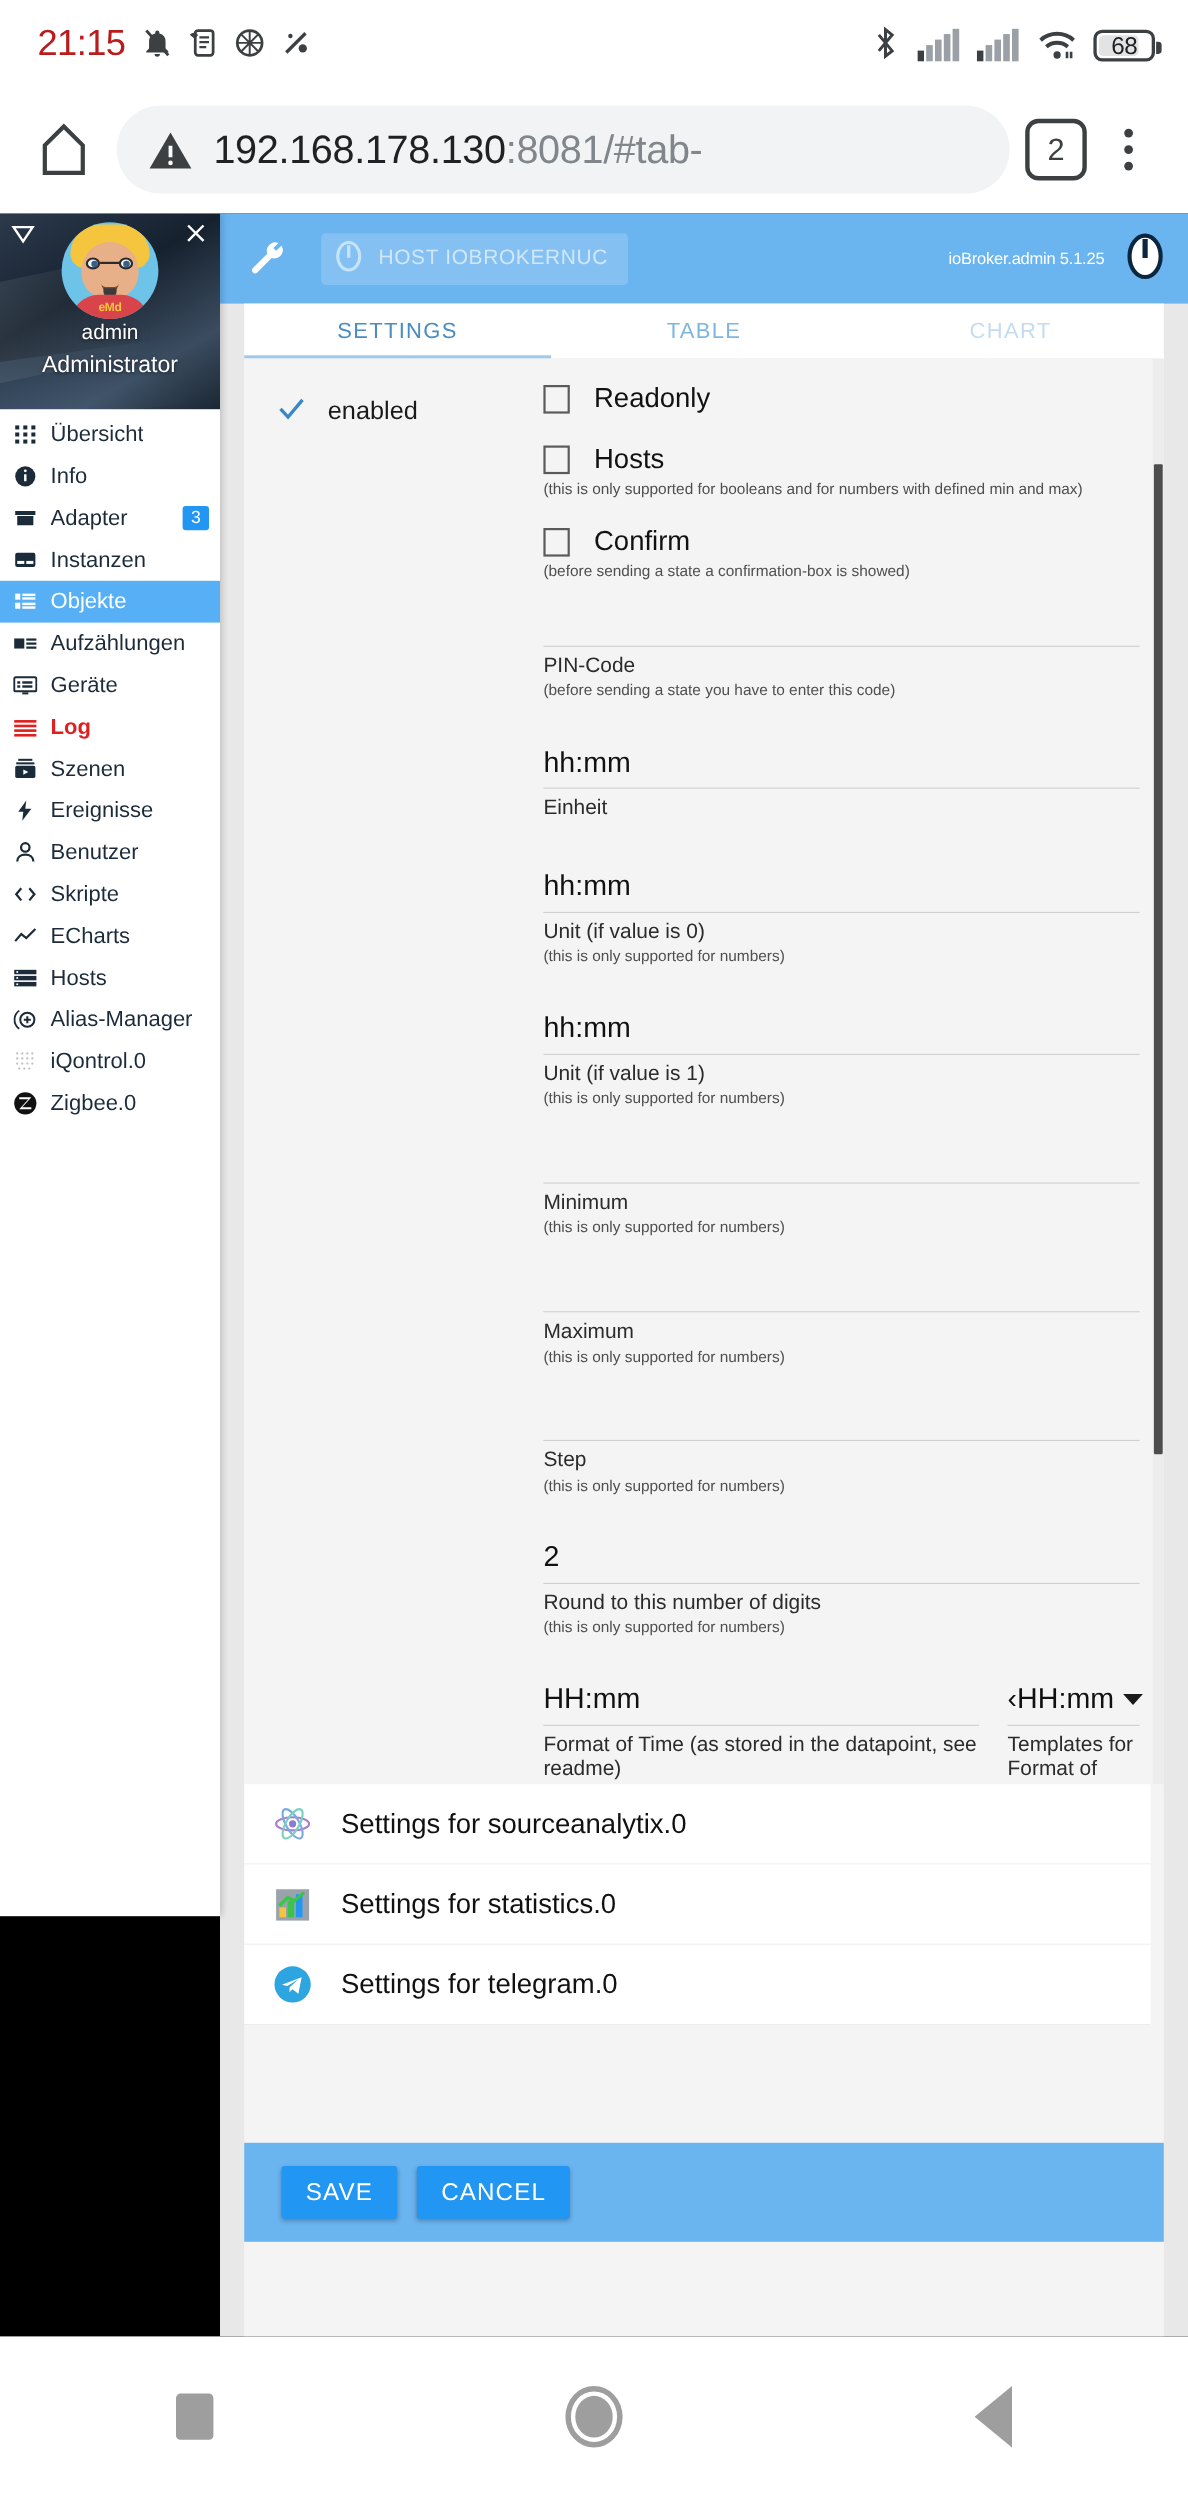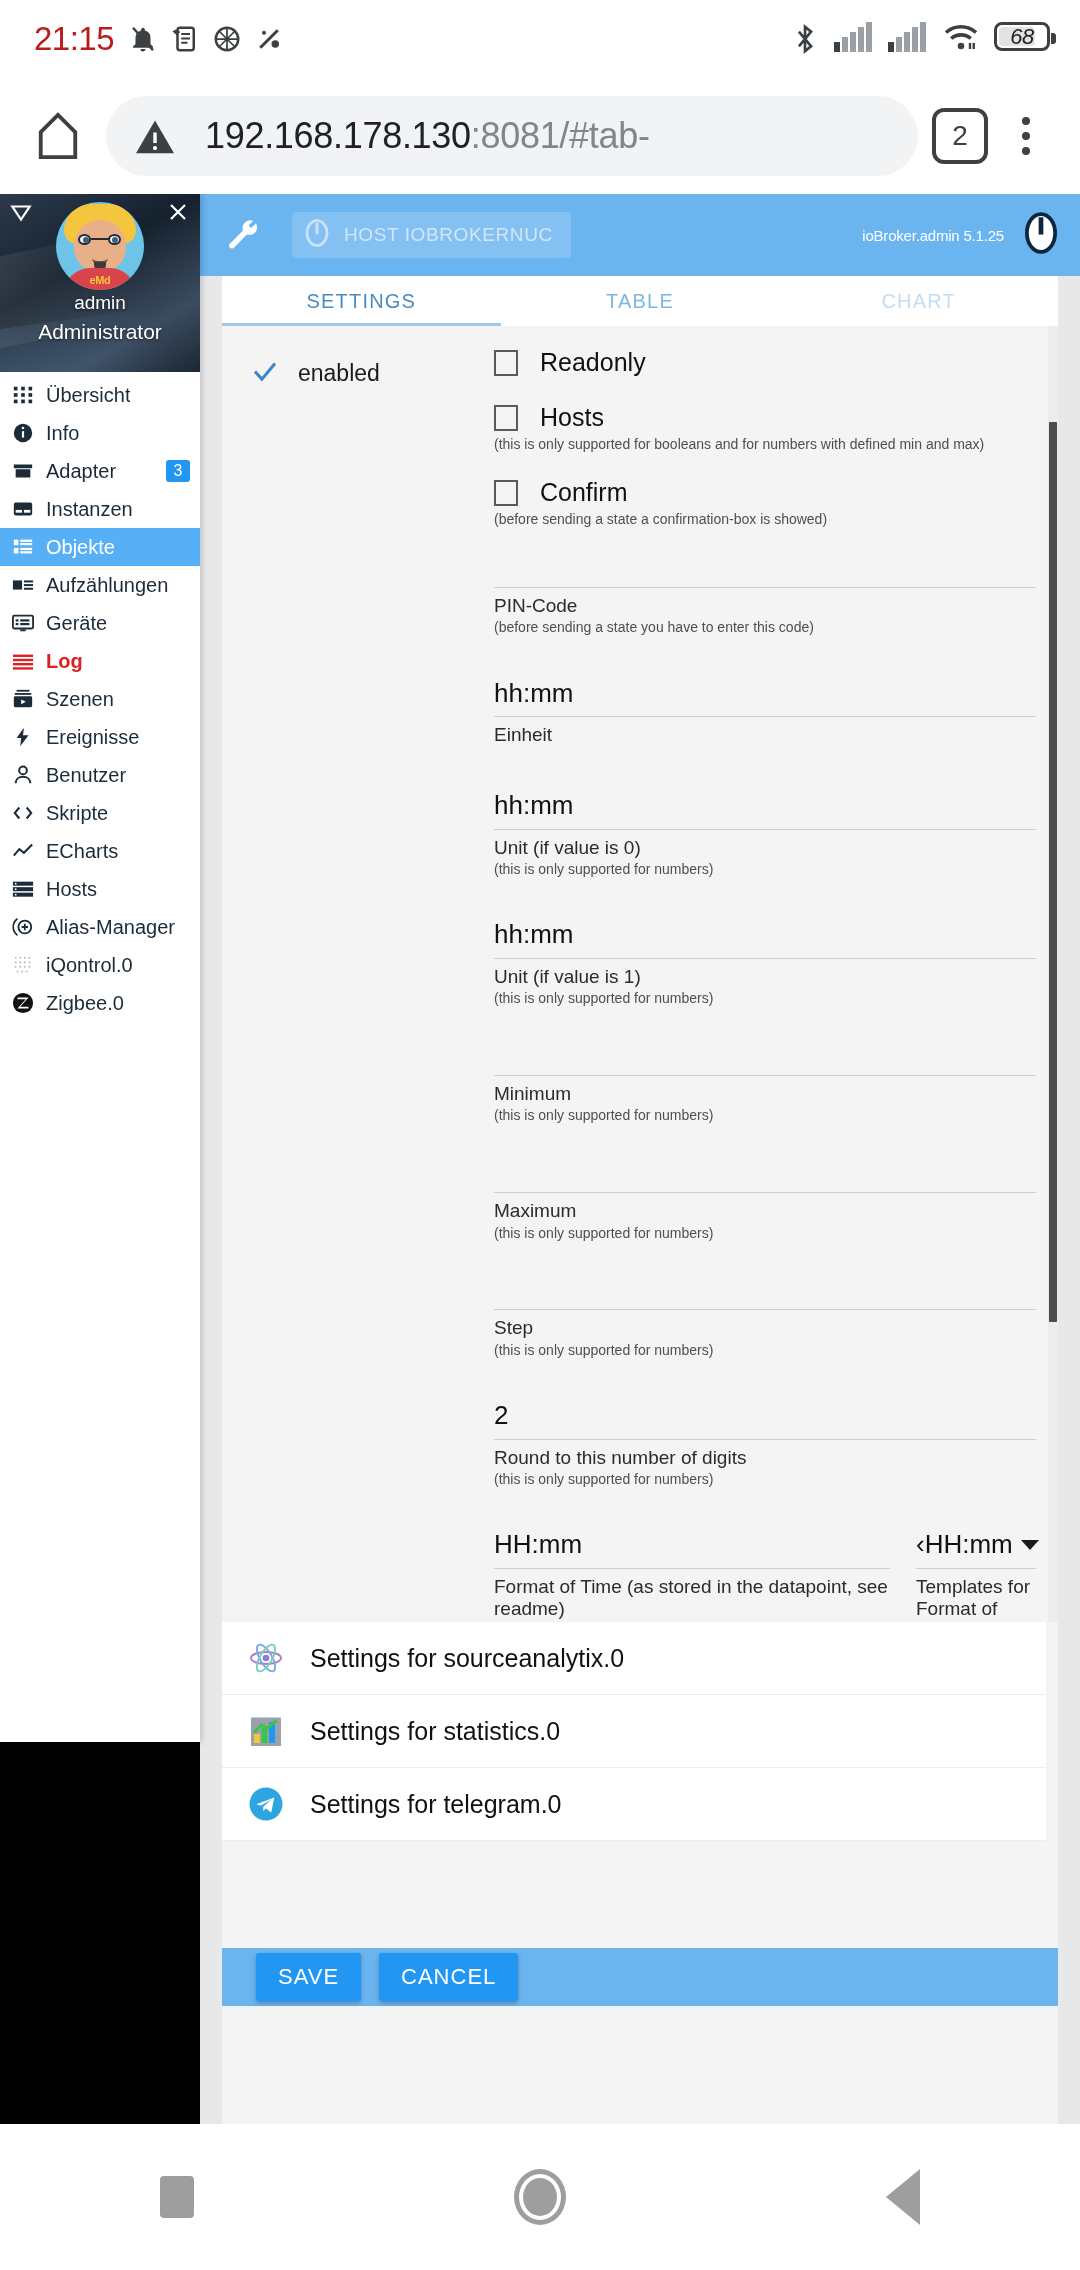--- a/index.html
+++ b/index.html
@@ -14,21 +14,21 @@
   .statusbar {
     height: 78px; width: 1080px;
     display: flex; align-items: center;
     padding: 0 30px 0 34px;
     background: #ffffff;
     color: #3c4043;
   }
   .sb-time { font-size: 33px; font-weight: 400; letter-spacing: -0.5px; color: #b91c1c; }
   .sb-left-icons { display: flex; align-items: center; gap: 12px; margin-left: 14px; }
   .sb-spacer { flex: 1; }
-  .sb-right-icons { display: flex; align-items: flex-start; gap: 14px; font-style: italic; }
+  .sb-right-icons { display: flex; align-items: flex-end; gap: 14px; }
   .sb-icon { display: inline-flex; align-items: center; justify-content: center; }
 
   .batt {
     width: 56px; height: 29px;
     border: 3px solid #3c4043; border-radius: 8px;
     position: relative; display: flex; align-items: center; justify-content: center;
   }
   .batt::after {
     content: ""; position: absolute; right: -9px; top: 8px;
     width: 5px; height: 11px; background: #3c4043; border-radius: 0 3px 3px 0;
@@ -44,21 +44,20 @@
     height: 116px; width: 1080px;
     display: flex; align-items: center;
     padding: 0 26px 0 26px; background: #ffffff;
   }
   .home-btn { width: 64px; height: 64px; display: flex; align-items: center; justify-content: center; flex: none; }
   .omnibox {
     flex: 1; height: 80px; margin: 0 14px 0 16px;
     background: #f1f3f4; border-radius: 40px;
     display: flex; align-items: center; padding: 0 28px;
     overflow: hidden;
-    gap: 11px;
   }
   .omnibox .warn { flex: none; margin-right: 18px; display: flex; }
   .url-text { font-size: 36px; color: #202124; white-space: nowrap; letter-spacing: -0.3px; }
   .url-text .dim { color: #80868b; }
   .tabcount {
     width: 56px; height: 56px; flex: none;
     border: 4px solid #3c4043; border-radius: 12px;
     display: flex; align-items: center; justify-content: center;
     font-size: 28px; color: #3c4043; font-weight: 500; margin-right: 10px;
   }
@@ -221,21 +220,21 @@
   
   .accordion { position: absolute; left: 0; right: 12px; top: 1296px; }
   .acc-row {
     height: 73px; background: #ffffff; display: flex; align-items: center;
     padding-left: 24px; gap: 24px; border-bottom: 1px solid #ededed;
   }
   .acc-label { font-size: 25px; color: #111; }
   .acc-ic { width: 40px; height: 40px; flex: none; display: flex; align-items: center; justify-content: center; }
 
   .savebar {
-    position: absolute; left: 222px; right: 22px; top: 1754px; height: 58px;
+    position: absolute; left: 222px; right: 22px; top: 1754px; height: 90px;
     background: #6ab4f0; display: flex; align-items: center; padding-left: 34px; gap: 18px;
   }
   .btn {
     background: #2196f3; color: #ffffff; font-size: 22px; letter-spacing: 1px;
     padding: 11px 22px; border: none; border-radius: 3px;
     box-shadow: 0 2px 4px rgba(0,0,0,.25); cursor: pointer;
   }
 
   
   .navbar {

